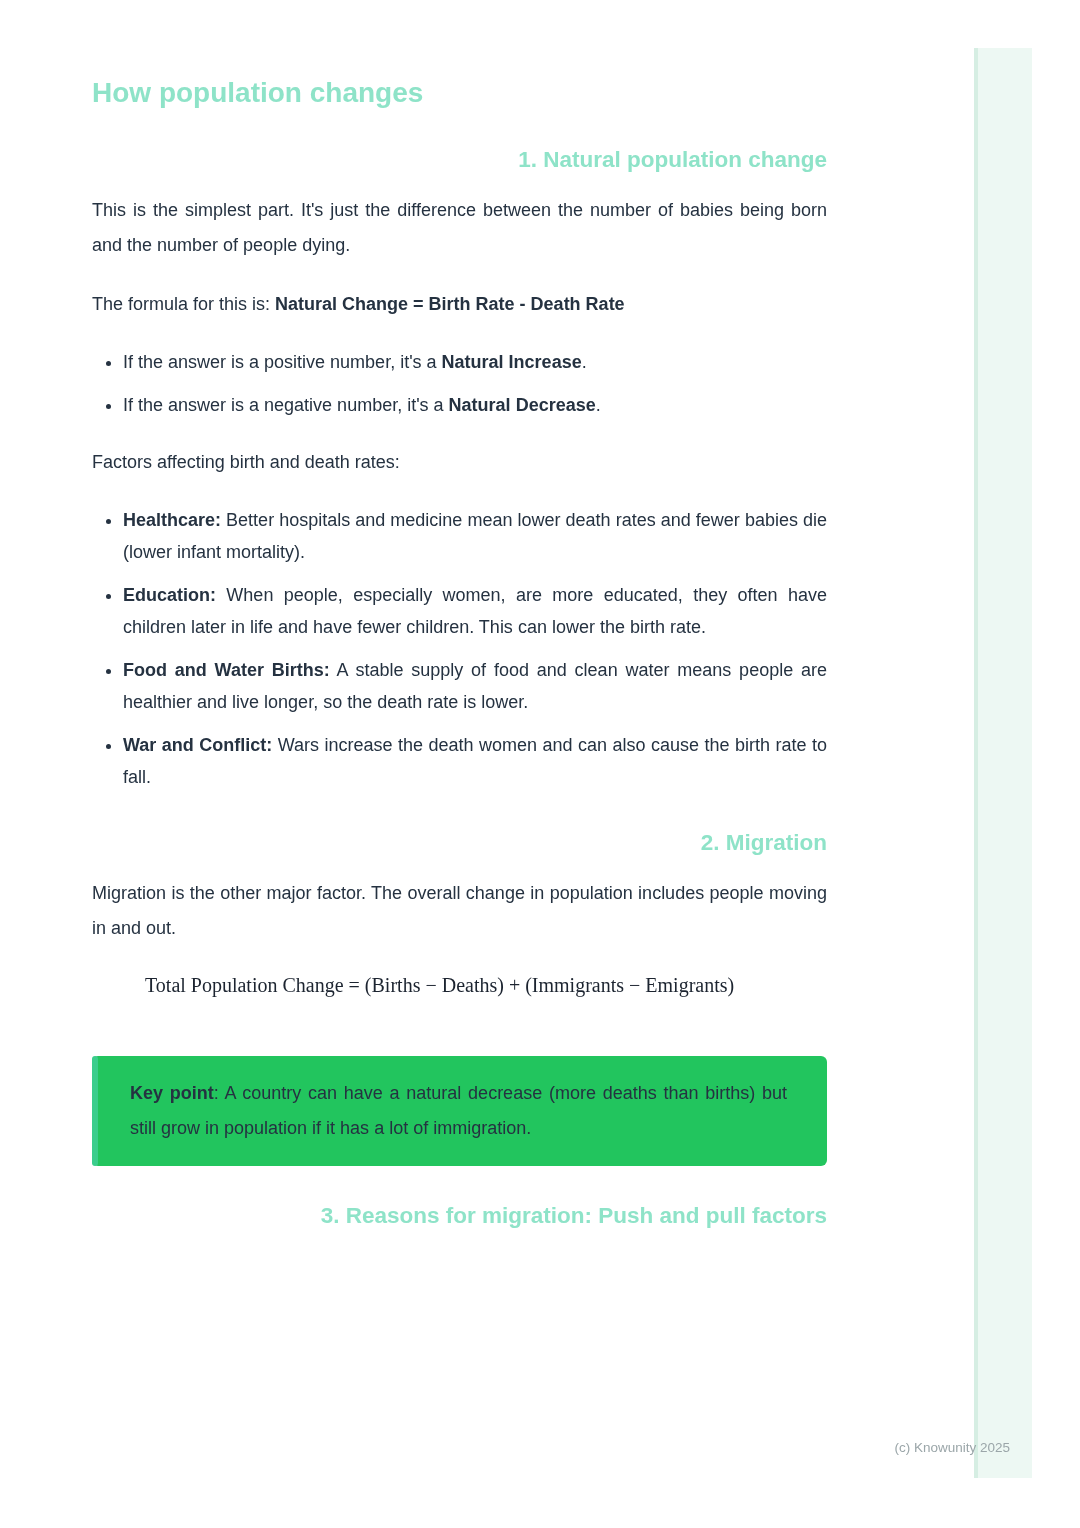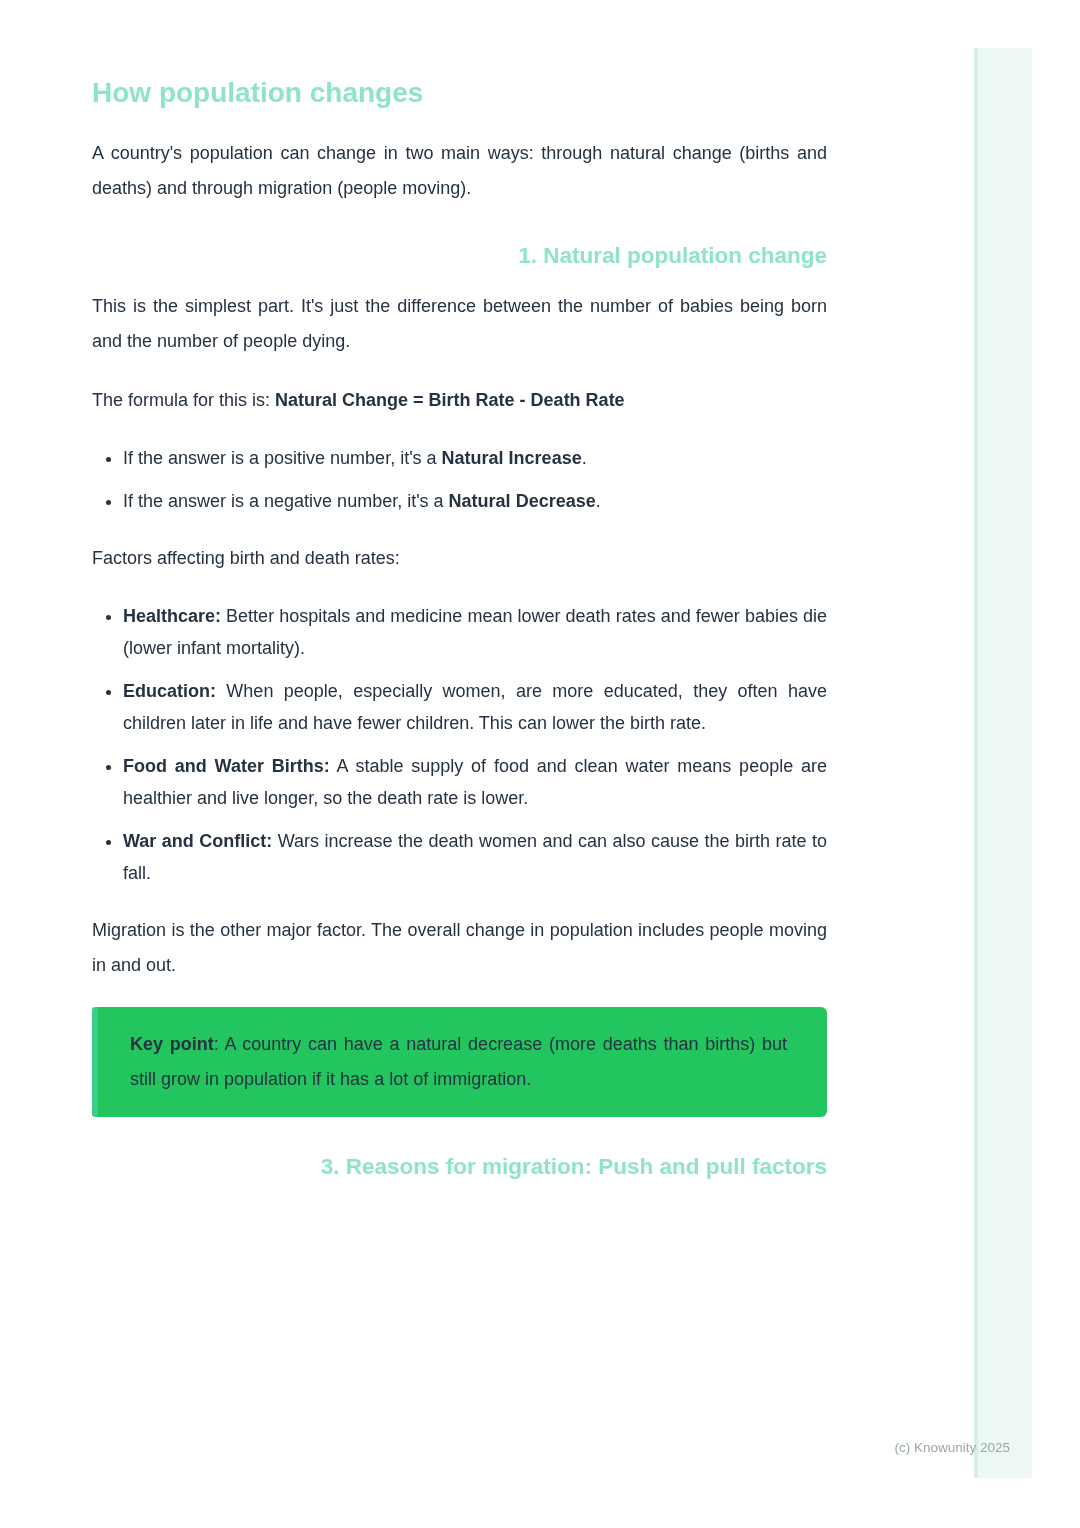--- a/index.html
+++ b/index.html
@@ -97,21 +97,20 @@
 </style>
 </head>
 <body>
 
 <div class="side-strip"></div>
 
 <div class="content">
 
   <h1>How population changes</h1>
 
-  <p class="body">A country's population can change in two main ways: through natural change (births and deaths) and through migration (people moving).</p>
 
   <h2>1. Natural population change</h2>
 
   <p class="body">This is the simplest part. It's just the difference between the number of babies being born and the number of people dying.</p>
 
   <p class="body"><span>The formula for this is: </span><strong>Natural Change = Birth Rate - Death Rate</strong></p>
 
   <ul class="doc-list">
     <li><span>If the answer is a positive number, it's a </span><strong>Natural Increase</strong><span>.</span></li>
     <li><span>If the answer is a negative number, it's a </span><strong>Natural Decrease</strong><span>.</span></li>
@@ -119,24 +118,26 @@
 
   <p class="body bold-line">Factors affecting birth and death rates:</p>
 
   <ul class="doc-list">
     <li><strong>Healthcare:</strong><span> Better hospitals and medicine mean lower death rates and fewer babies die (lower infant mortality).</span></li>
     <li><strong>Education:</strong><span> When people, especially women, are more educated, they often have children later in life and have fewer children. This can lower the birth rate.</span></li>
     <li><strong>Food and Water Births:</strong><span> A stable supply of food and clean water means people are healthier and live longer, so the death rate is lower.</span></li>
     <li><strong>War and Conflict:</strong><span> Wars increase the death women and can also cause the birth rate to fall.</span></li>
   </ul>
 
+  <h2>2. Migration</h2>
 
   <p class="body">Migration is the other major factor. The overall change in population includes people moving in and out.</p>
 
 
+  <div class="formula">Total Population Change = (Births − Deaths) + (Immigrants − Emigrants)</div>
 
   <div class="keypoint">
     <p class="body"><strong>Key point</strong><span>: A country can have a natural decrease (more deaths than births) but still grow in population if it has a lot of immigration.</span></p>
   </div>
 
   <h2>3. Reasons for migration: Push and pull factors</h2>
 
 </div>
 
 <div class="footer-note">(c) Knowunity 2025</div>

